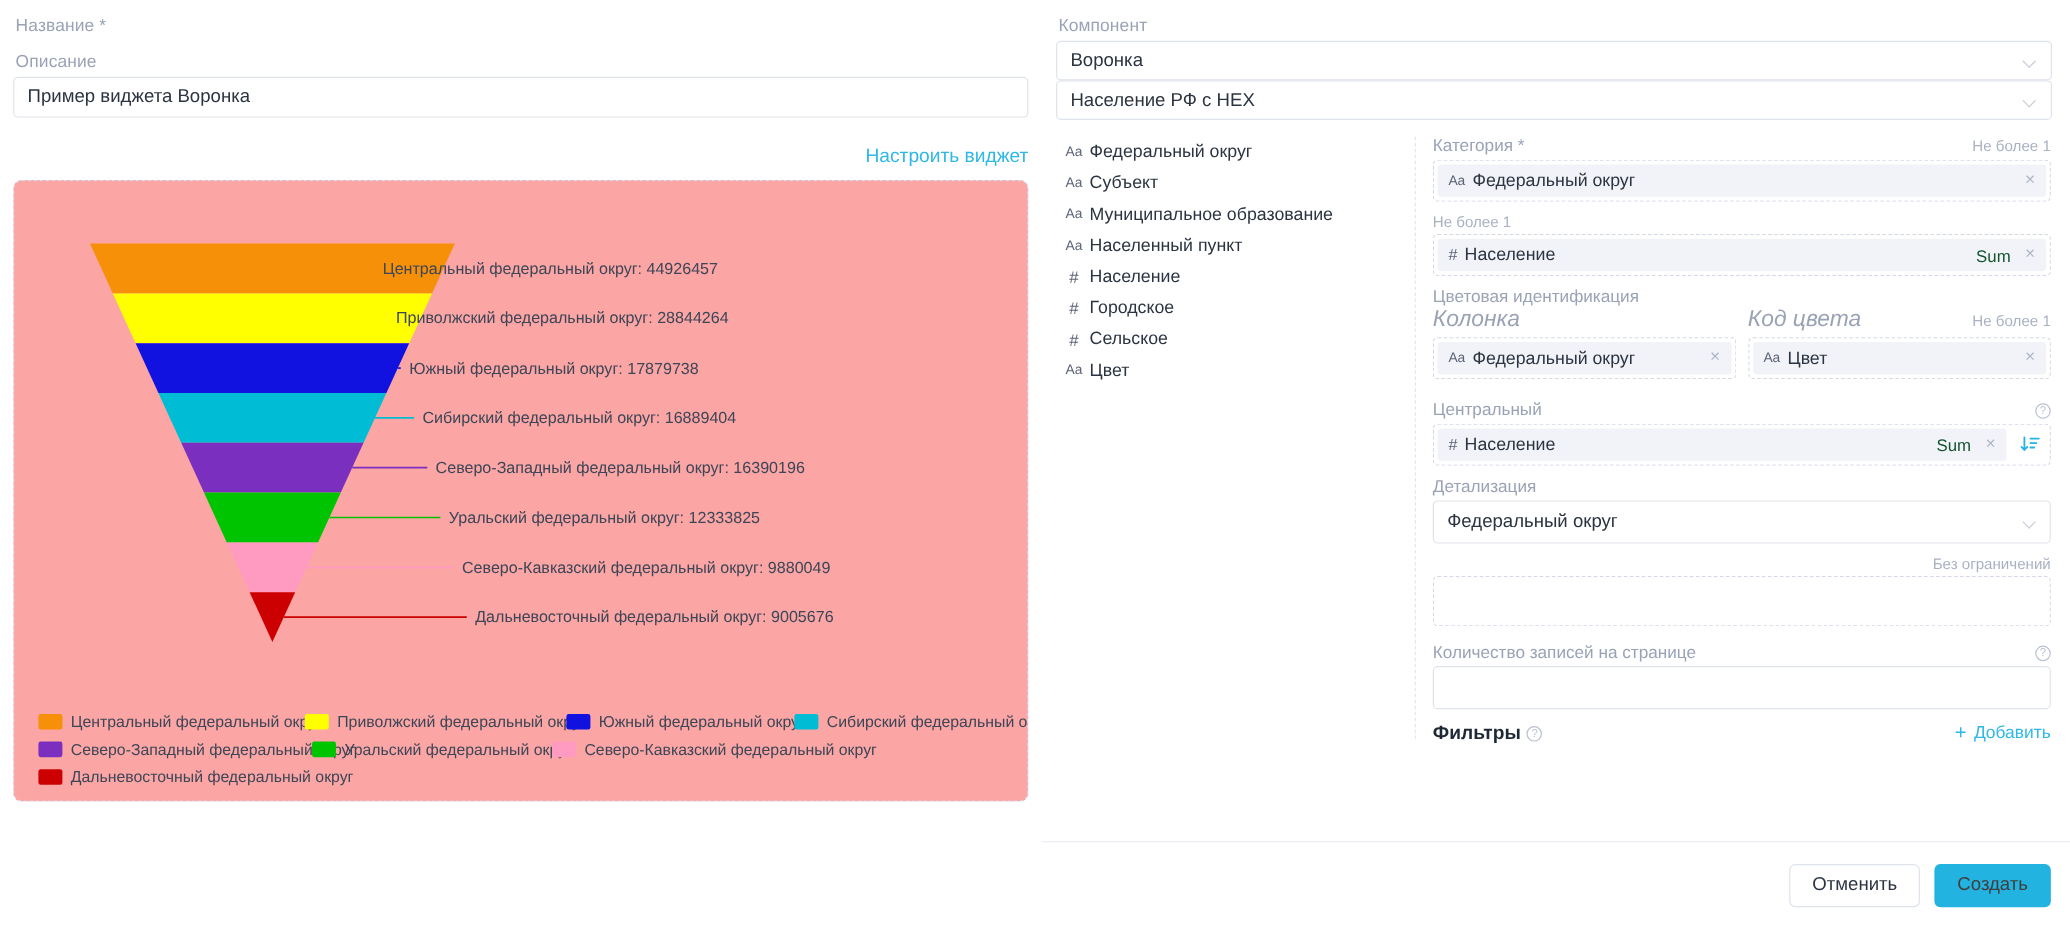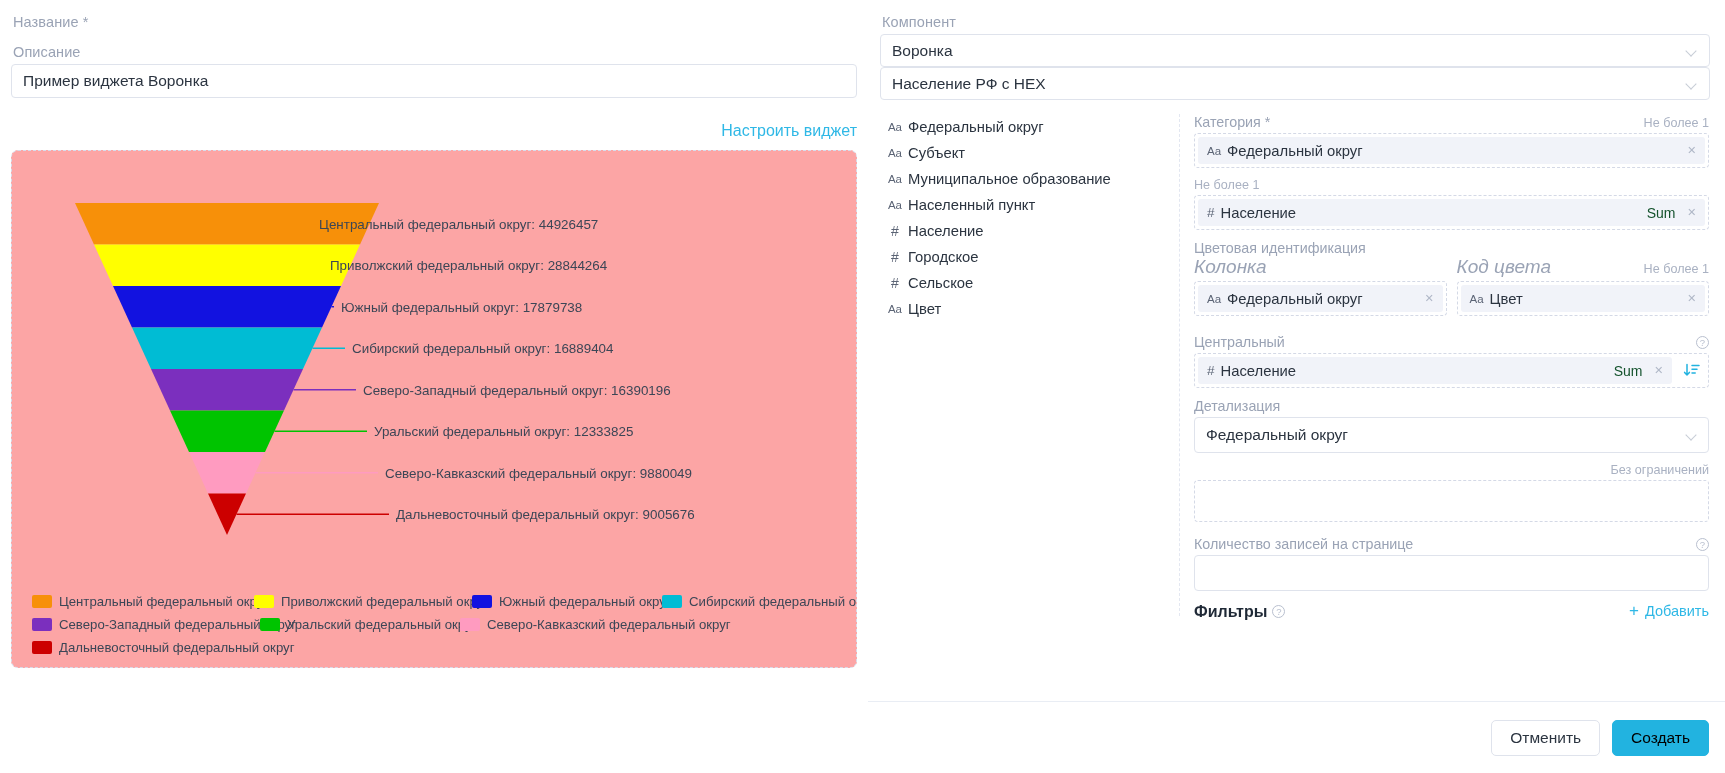--- a/index.html
+++ b/index.html
@@ -247,21 +247,21 @@
     height: 72px; flex: 0 0 72px;
     display: flex; align-items: center; justify-content: flex-end;
     padding-right: 16px; margin-top: auto;
   }
   .btn {
     height: 36px; border-radius: 5px;
     font-family: "Liberation Sans", sans-serif;
     font-size: 15.5px; cursor: pointer; padding: 0 18px; text-align: center;
   }
   .btn-ghost { background: #fff; border: 1px solid #dfe3ec; color: #2b3440; margin-right: 12px; }
-  .btn-primary { background: #22b3e0; border: 1px solid #22b3e0; color: #000000; }
+  .btn-primary { background: #22b3e0; border: 1px solid #22b3e0; color: #404040; }
 </style>
 </head>
 <body>
 
 <div class="app">
 
   <div class="left-pane">
 
     <div class="field-label">Название *</div>
 

